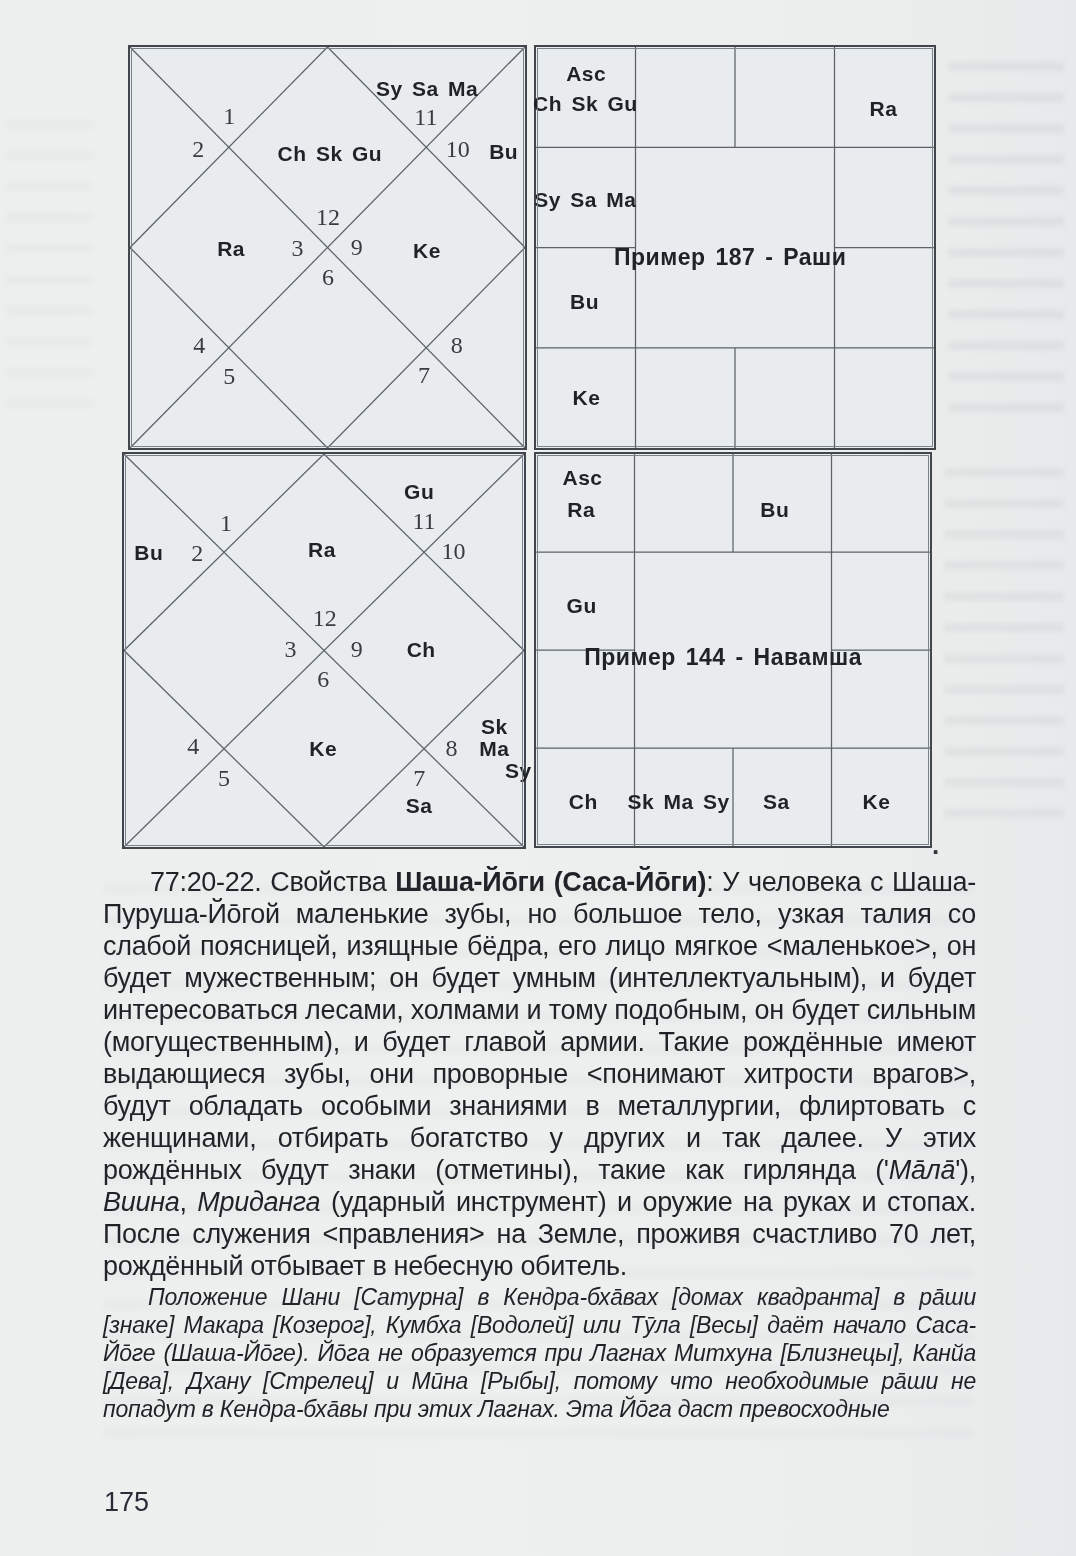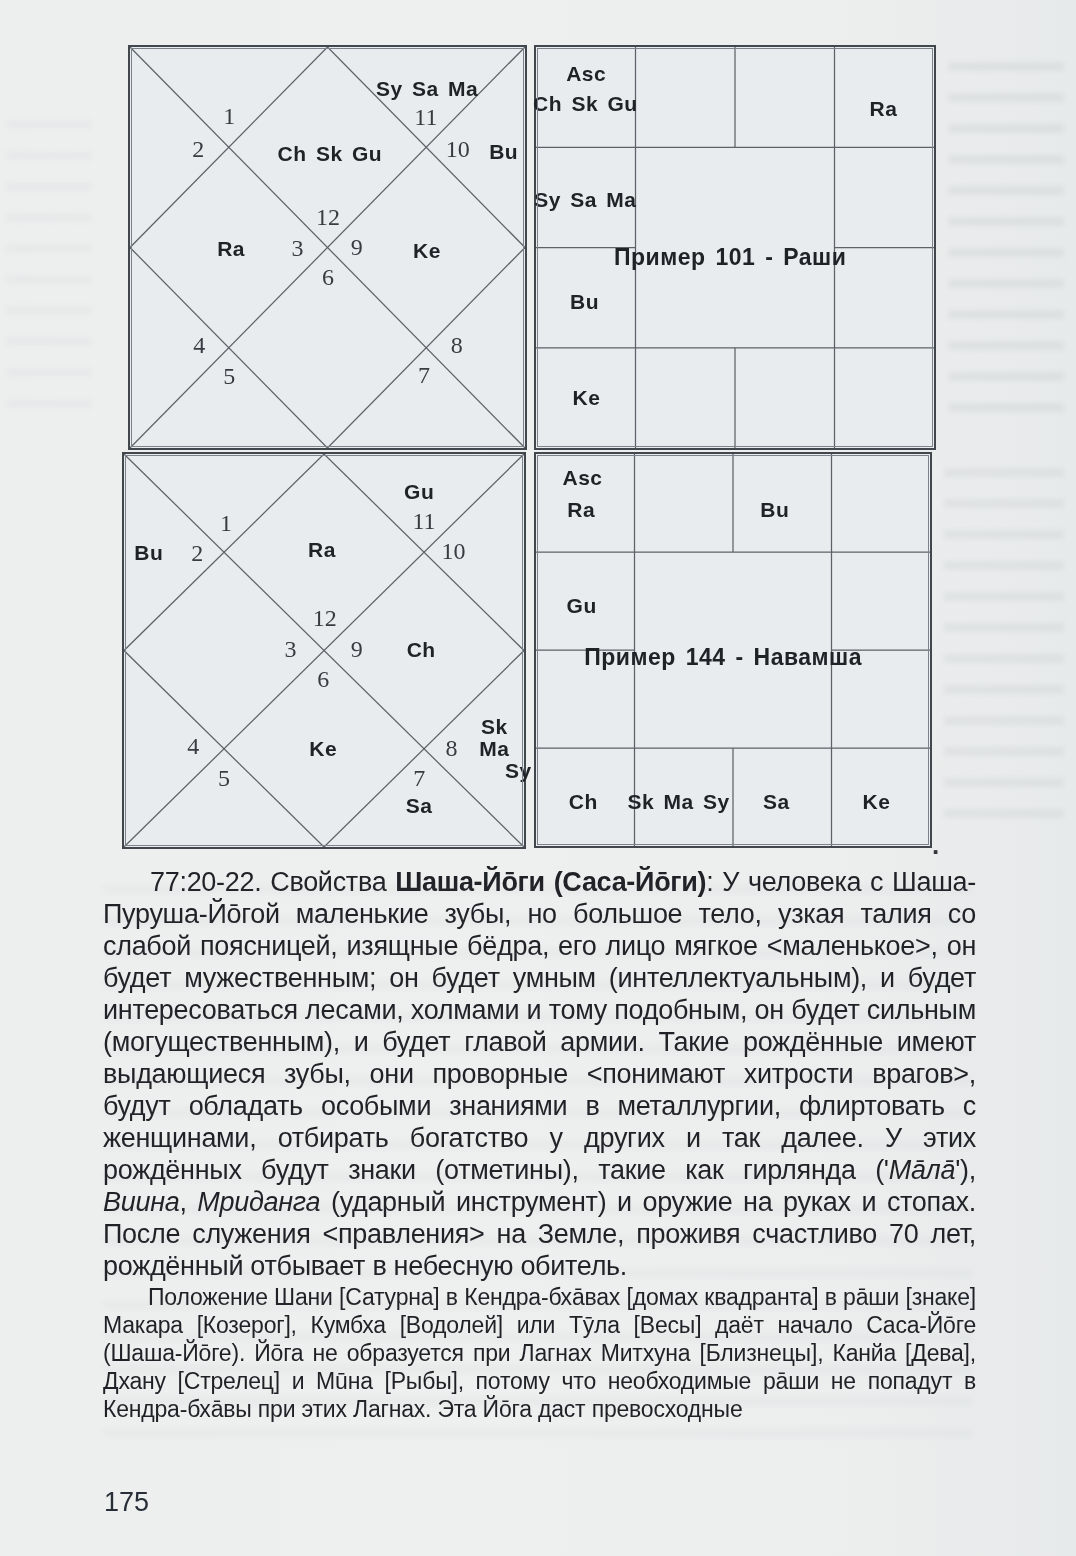--- a/index.html
+++ b/index.html
@@ -21,21 +21,21 @@
   .lbl{position:absolute;transform:translate(-50%,-50%);white-space:nowrap;line-height:1;}
   .nums .lbl{font-family:"Liberation Serif","DejaVu Serif",serif;font-size:24px;color:#383c42;}
   .planets .lbl{font-weight:bold;font-size:21px;color:#1f2227;letter-spacing:.5px;word-spacing:3px;}
   .lbl.title{font-size:23px;letter-spacing:.5px;}
   
   .bodytext{position:absolute;left:103px;top:866px;width:873px;}
   .p1{margin:0;font-size:27px;line-height:32px;text-align:justify;text-indent:47px;
       letter-spacing:-.3px;color:#1e2125;}
   .clabel{margin:7px 0 0;font-size:24px;font-weight:bold;line-height:29px;text-indent:45px;color:#1e2125;}
   .p2{margin:1px 0 0;font-size:23px;line-height:28px;text-align:justify;text-indent:45px;
-      letter-spacing:-.2px;color:#1e2125;}
+      letter-spacing:-.2px;color:#1e2125;font-style:italic;}
   .b{font-weight:bold;}
   .i{font-style:italic;}
   .pagenum{position:absolute;left:104px;top:1487px;font-size:27px;color:#272e38;}
   .dot{position:absolute;left:932px;top:830px;font-size:26px;font-weight:bold;color:#33373d;}
   
   .bleed{position:absolute;pointer-events:none;filter:blur(2.5px);
     background-image:repeating-linear-gradient(180deg,rgba(128,138,148,.26) 0 9px,transparent 9px 31px);}
   #bl1{left:948px;top:62px;width:116px;height:372px;opacity:.42;}
   #bl2{left:944px;top:468px;width:120px;height:364px;opacity:.38;}
   #bl3{left:6px;top:120px;width:86px;height:310px;opacity:.2;}
@@ -90,21 +90,21 @@
       <line x1="50" y1="0" x2="50" y2="25"></line>
         <line x1="50" y1="75" x2="50" y2="100"></line>
     </svg>
     <div class="labels planets">
         <span class="lbl" style="left: 12.6%; top: 6.4%;">Asc</span>
         <span class="lbl" style="left: 12.4%; top: 14%;">Ch Sk Gu</span>
         <span class="lbl" style="left: 87.3%; top: 15.3%;">Ra</span>
         <span class="lbl" style="left: 12.4%; top: 37.9%;">Sy Sa Ma</span>
         <span class="lbl" style="left: 12.2%; top: 63.3%;">Bu</span>
         <span class="lbl" style="left: 12.7%; top: 87.4%;">Ke</span>
-        <span class="lbl title" style="left: 48.8%; top: 52.3%;">Пример 101 - Раши</span>
+        <span class="lbl title" style="left: 48.8%; top: 52.3%;">Пример 187 - Раши</span>
       </div>
   </div>
 
   <div class="chartbox" id="c3">
     <svg class="grid" viewBox="0 0 100 100" preserveAspectRatio="none">
       <line x1="0" y1="0" x2="100" y2="100"></line>
         <line x1="100" y1="0" x2="0" y2="100"></line>
       <line x1="50" y1="0" x2="100" y2="50"></line>
         <line x1="100" y1="50" x2="50" y2="100"></line>
       <line x1="50" y1="100" x2="0" y2="50"></line>

